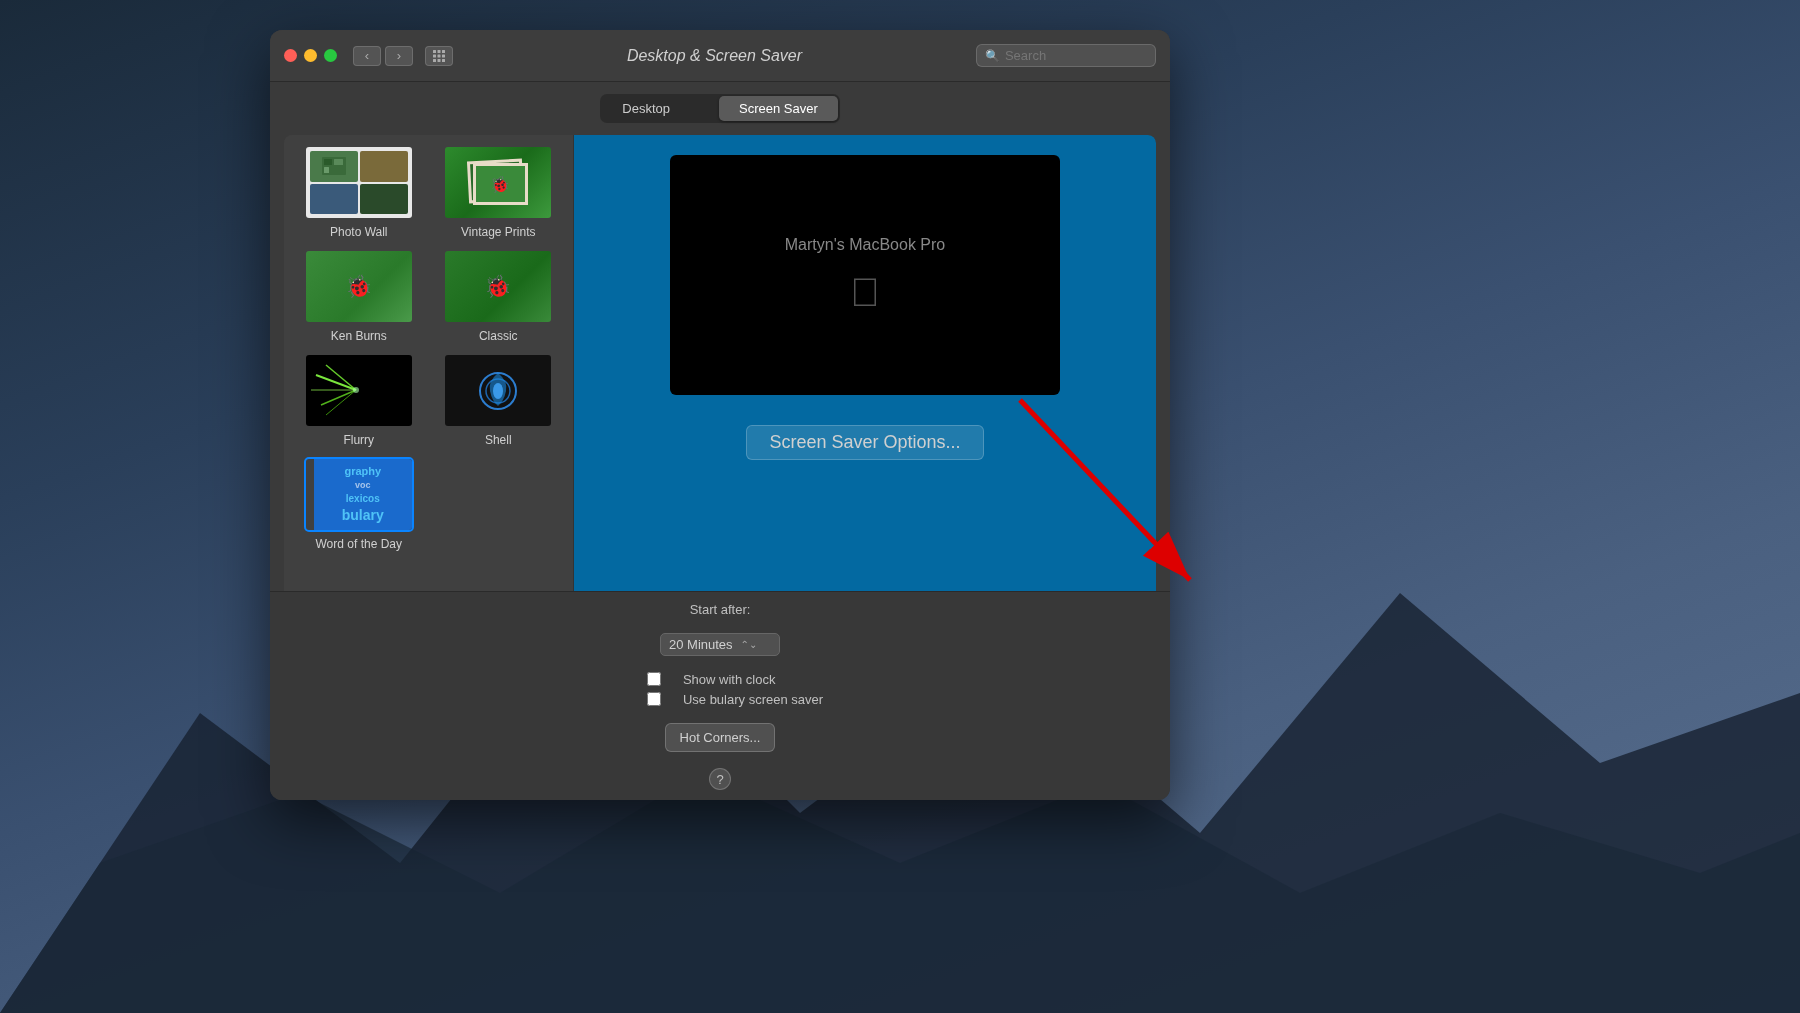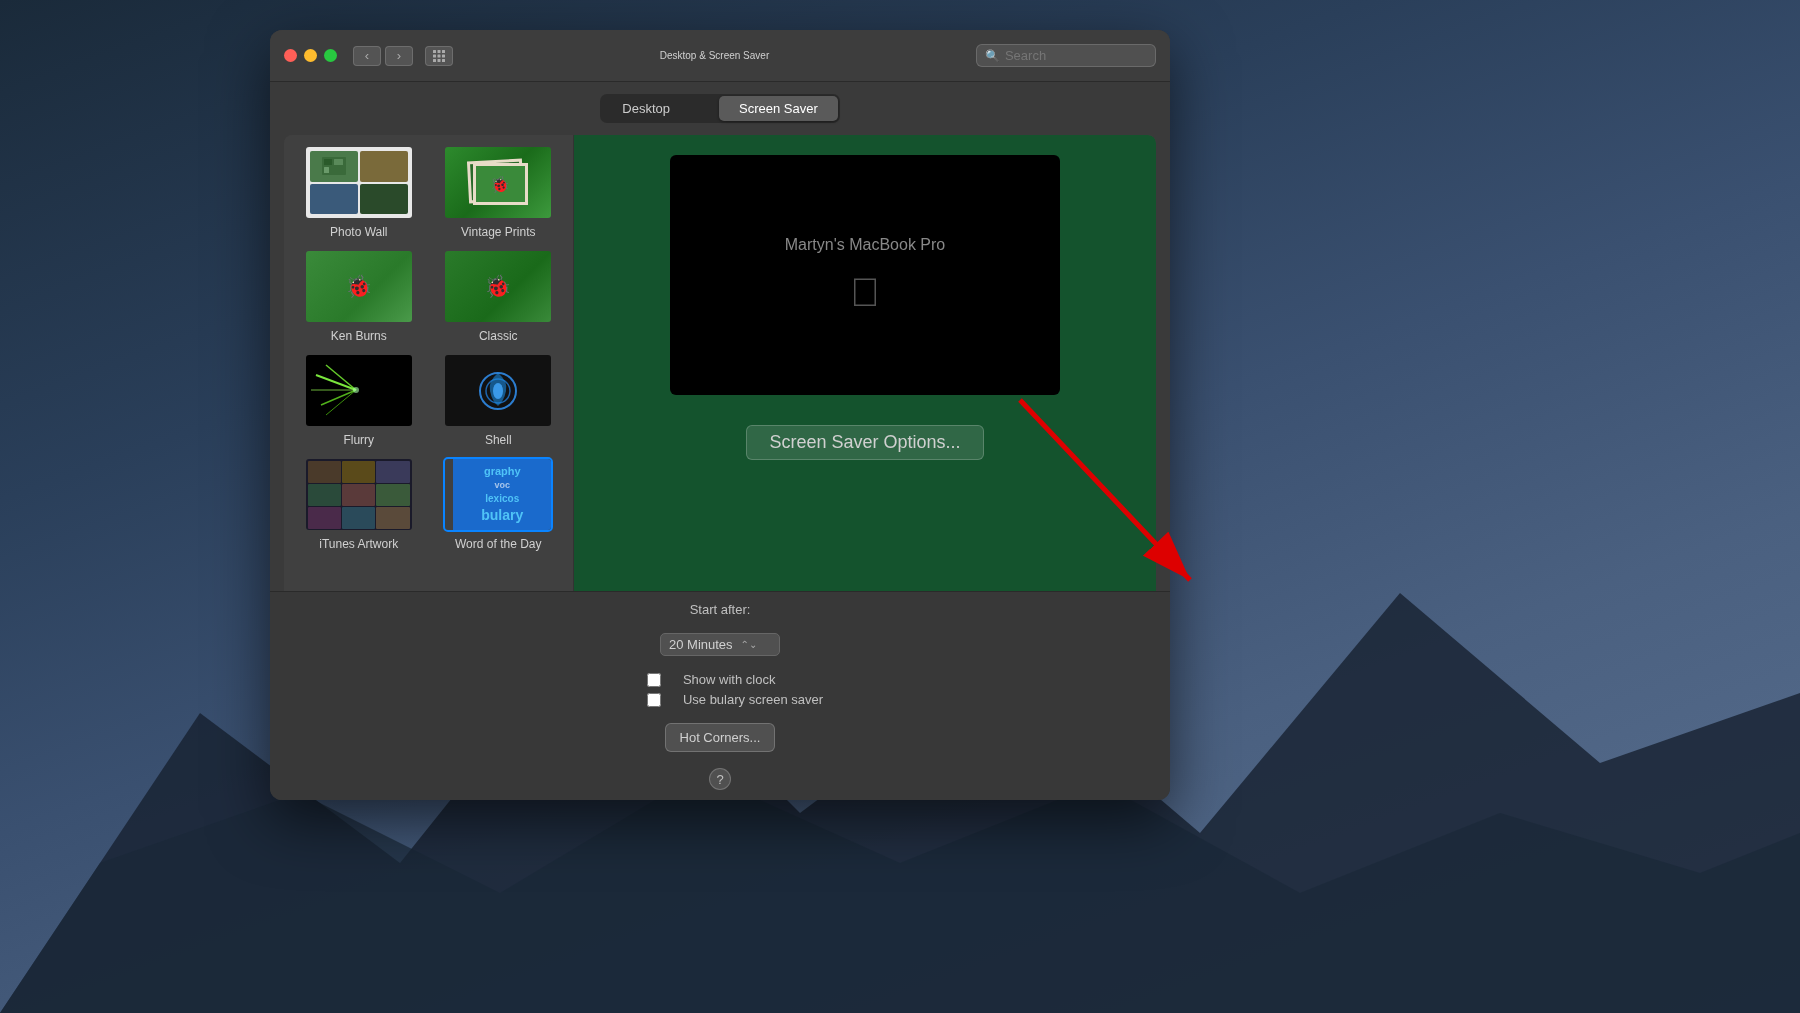--- a/index.html
+++ b/index.html
@@ -95,22 +95,23 @@
       cursor: pointer;
       display: flex;
       align-items: center;
       justify-content: center;
     }
 
     .window-title {
       flex: 1;
       text-align: center;
       color: #d0d0d0;
-      font-size: 10px;
+      font-size: 16px;
       font-weight: 500;
+      font-style: italic;
     }
 
     .search-box {
       display: flex;
       align-items: center;
       background: rgba(255,255,255,0.1);
       border: 1px solid rgba(255,255,255,0.15);
       border-radius: 6px;
       padding: 3px 8px;
       gap: 5px;
@@ -324,21 +325,21 @@
     }
 
     
     .preview-area {
       flex: 1;
       display: flex;
       flex-direction: column;
       align-items: center;
       justify-content: flex-start;
       padding: 20px;
-      background: #14532d;
+      background: #0369a1;
       border-radius: 0 8px 0 0;
     }
 
     .preview-screen {
       width: 390px;
       height: 240px;
       background: #000;
       border-radius: 6px;
       display: flex;
       flex-direction: column;
@@ -403,21 +404,21 @@
     .checkboxes {
       flex: 1;
       display: flex;
       flex-direction: column;
       gap: 5px;
       margin-left: 30px;
     }
 
     .checkbox-row {
       display: flex;
-      align-items: flex-end;
+      align-items: flex-start;
       gap: 22px;
       color: #c0c0c0;
       font-size: 13px;
     }
 
     .checkbox-input {
       width: 14px;
       height: 14px;
       accent-color: #0a84ff;
     }
@@ -616,36 +617,20 @@
               <circle cx="25" cy="25" r="12" fill="none" stroke="#2288ee" stroke-width="1.5" opacity="0.7"></circle>
               <path d="M25,7 Q35,15 33,25 Q31,35 25,40 Q19,35 17,25 Q15,15 25,7" fill="#1a88dd" opacity="0.6"></path>
               <ellipse cx="25" cy="25" rx="5" ry="8" fill="#44aaff" opacity="0.8"></ellipse>
             </svg>
           </div>
         </div>
         <span class="saver-label">Shell</span>
       </div>
 
 
-      <div class="saver-item">
-        <div class="saver-thumb">
-          <div class="thumb-itunes" style="width:100%;height:100%;">
-            <div class="album-cell al-1" style="height:22px;background:#4a3a2a;border-radius:1px;"></div>
-            <div class="album-cell al-2" style="height:22px;background:#5a4a1a;border-radius:1px;"></div>
-            <div class="album-cell al-3" style="height:22px;background:#3a3a5a;border-radius:1px;"></div>
-            <div class="album-cell al-4" style="height:22px;background:#2a4a3a;border-radius:1px;"></div>
-            <div class="album-cell al-5" style="height:22px;background:#5a3a3a;border-radius:1px;"></div>
-            <div class="album-cell al-6" style="height:22px;background:#3a5a3a;border-radius:1px;"></div>
-            <div class="album-cell al-7" style="height:22px;background:#4a2a4a;border-radius:1px;"></div>
-            <div class="album-cell al-8" style="height:22px;background:#2a4a5a;border-radius:1px;"></div>
-            <div class="album-cell al-9" style="height:22px;background:#5a4a3a;border-radius:1px;"></div>
-          </div>
-        </div>
-        <span class="saver-label">iTunes Artwork</span>
-      </div>
 
       <div class="saver-item selected">
         <div class="saver-thumb selected-border">
           <div class="thumb-word" style="width:100%;height:100%;">
             <div class="word-text word-text-blue" style="font-size:11px;font-weight:700;">graphy</div>
             <div class="word-text word-text-white" style="font-size:9px;opacity:0.6;">voc</div>
             <div class="word-text word-text-blue" style="font-size:10px;">lexicos</div>
             <div class="word-text word-text-blue" style="font-size:14px;">bulary</div>
           </div>
         </div>

